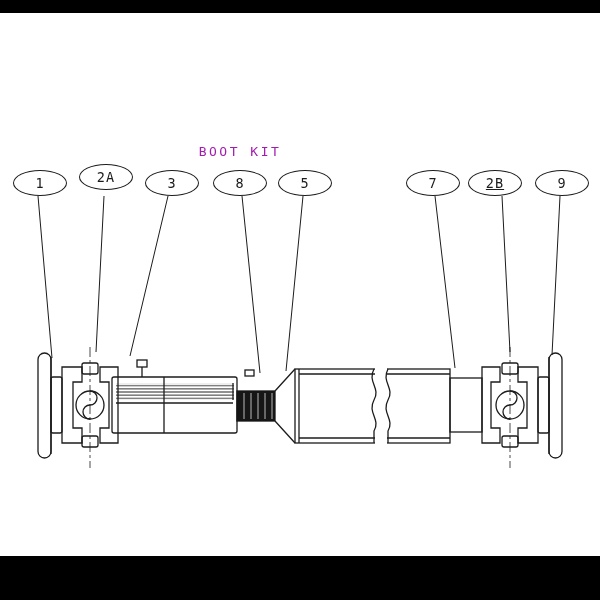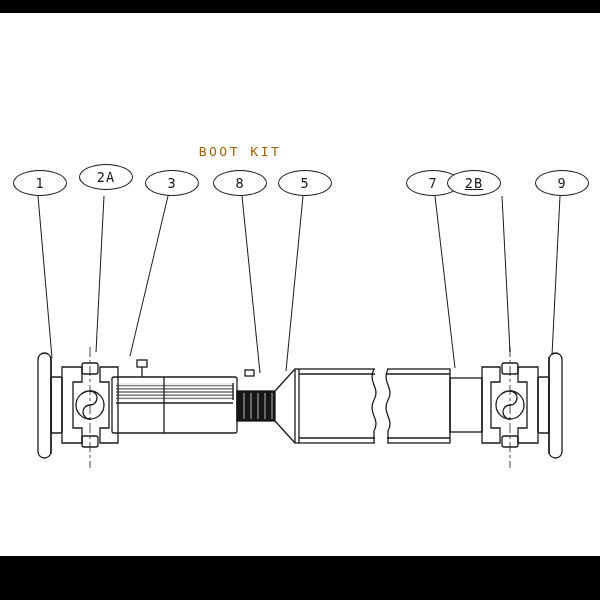--- a/index.html
+++ b/index.html
@@ -25,21 +25,21 @@
   #bar-bottom { top: 556px; height: 44px; }
 
   #diagram-title {
     position: absolute;
     left: 160px;
     top: 144px;
     width: 160px;
     text-align: center;
     font-size: 13px;
     letter-spacing: 2.5px;
-    color: #a16207;
+    color: #a21caf;
     white-space: nowrap;
   }
 
   .balloon {
     position: absolute;
     width: 54px;
     height: 26px;
     border: 1.4px solid #1c1c1c;
     border-radius: 50%;
     display: flex;
@@ -51,21 +51,21 @@
     background: #ffffff;
     box-sizing: border-box;
     z-index: 3;
   }
   .b0 { left: 13px;  top: 170px; }
   .b1 { left: 79px;  top: 164px; }
   .b2 { left: 145px; top: 170px; }
   .b3 { left: 213px; top: 170px; }
   .b4 { left: 278px; top: 170px; }
   .b5 { left: 406px; top: 170px; }
-  .b6 { left: 447px; top: 170px; text-decoration: underline; }
+  .b6 { left: 468px; top: 170px; text-decoration: underline; }
   .b7 { left: 535px; top: 170px; }
 
   svg#drawing {
     position: absolute;
     left: 0;
     top: 0;
     z-index: 1;
   }
 </style>
 </head>

